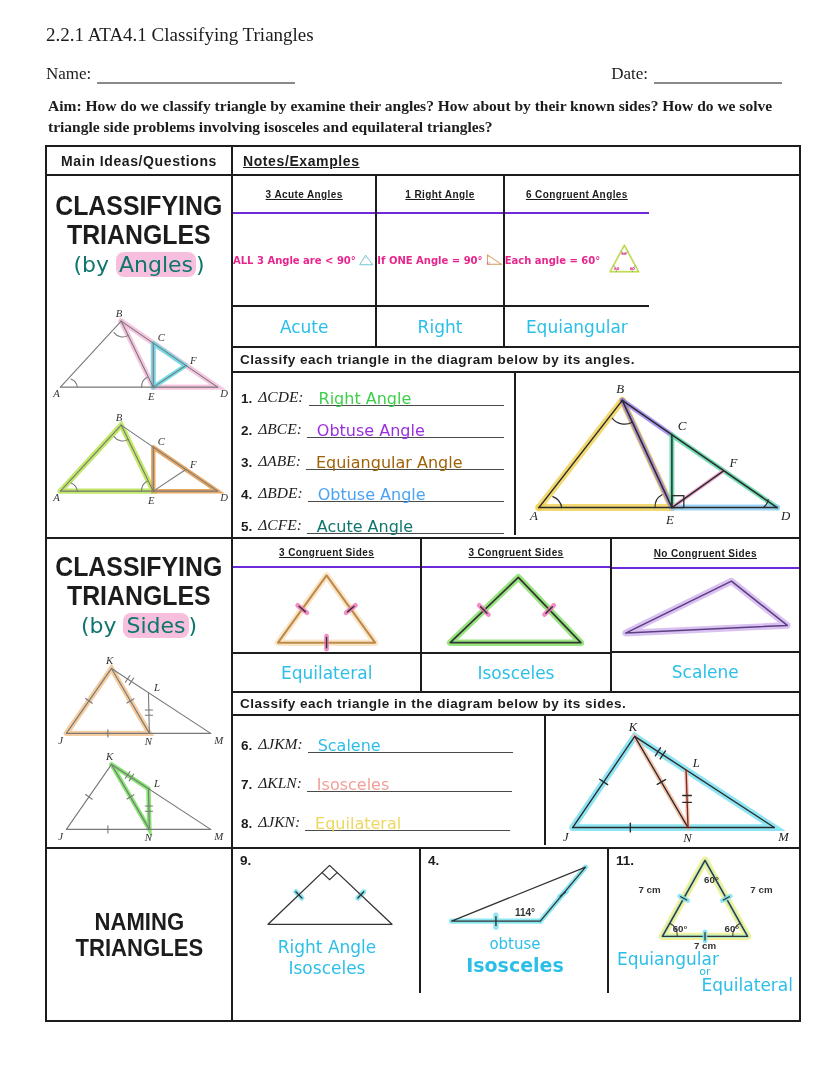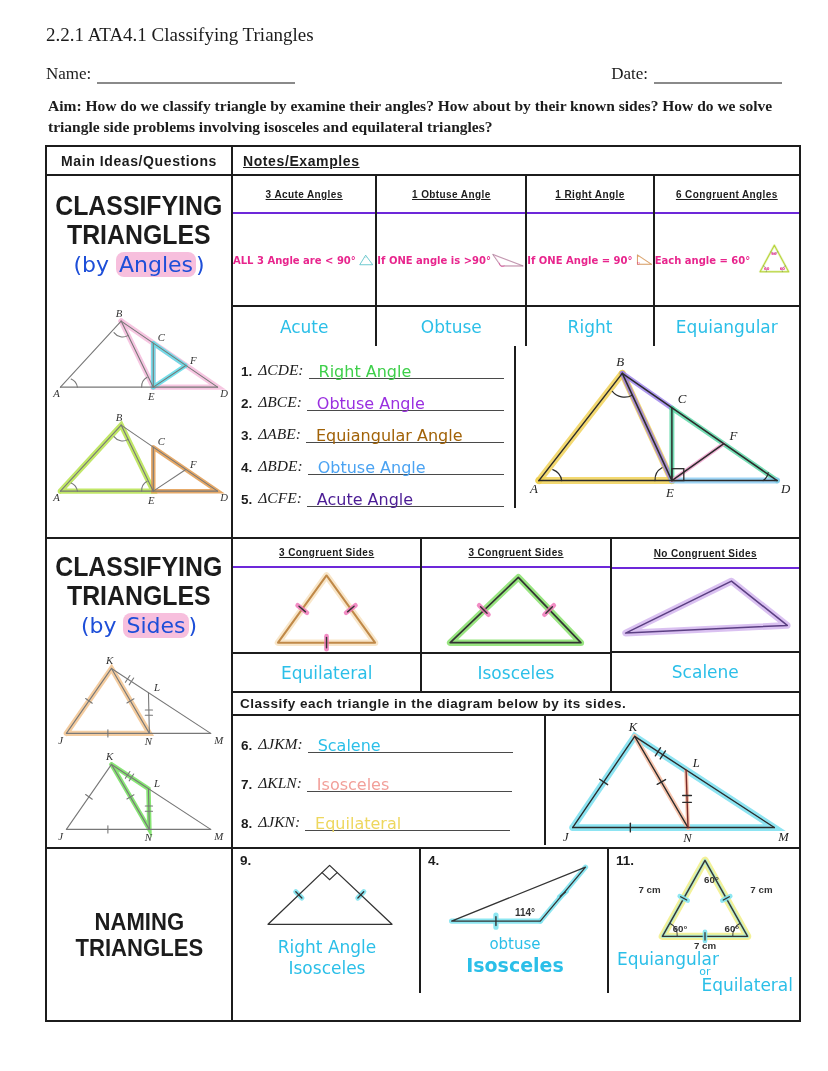--- a/index.html
+++ b/index.html
@@ -17,21 +17,21 @@
   .trow{display:flex;border-top:2px solid #1c1c1c;box-sizing:border-box;}
   .thead-row{display:flex;height:27px;}
   .cell-left{width:186px;border-right:2px solid #1c1c1c;box-sizing:border-box;flex-shrink:0;}
   .cell-right{flex:1;box-sizing:border-box;min-width:0;}
   .th{font-family:"Liberation Sans",sans-serif;font-weight:bold;font-size:14px;letter-spacing:.6px;display:flex;align-items:center;}
   .th.cell-left{justify-content:center;}
   .th.cell-right{padding-left:10px;text-decoration:underline;}
 
   .ideas-cell{display:flex;flex-direction:column;align-items:center;}
   .big-title{font-family:"Liberation Sans",sans-serif;font-weight:800;font-size:27px;letter-spacing:0;line-height:1.08;transform:scaleX(.92);text-align:center;}
-  .sub-title{font-family:"DejaVu Sans",sans-serif;font-size:22px;color:#1d4ed8;margin-top:2px;text-align:center;}
+  .sub-title{font-family:"DejaVu Sans",sans-serif;font-size:22px;color:#0f766e;margin-top:2px;text-align:center;}
   .hl-pink{background:#f7bfdd;border-radius:8px;padding:0 3px;}
 
   .subtable{display:flex;}
   .sub-col{flex:1;border-right:2px solid #1c1c1c;box-sizing:border-box;display:flex;flex-direction:column;min-width:0;}
   .sub-col:last-child{border-right:none;}
   .sub-h{font-family:"Liberation Sans",sans-serif;font-weight:bold;font-size:10px;letter-spacing:.4px;text-align:center;border-bottom:2px solid #6d28d9;display:flex;align-items:center;justify-content:center;line-height:1.1;text-decoration:underline;}
   .sub-draw{position:relative;display:flex;flex-direction:row;align-items:center;}
   .marker-note{font-family:"DejaVu Sans",sans-serif;font-weight:bold;font-size:10px;color:#e8258d;white-space:nowrap;margin-top:2px;}
   .sub-a{border-top:2px solid #1c1c1c;display:flex;align-items:center;justify-content:center;font-family:"DejaVu Sans",sans-serif;font-size:17px;}
 
@@ -147,34 +147,20 @@
             <svg width="136" height="88" viewBox="0 0 140 92">
               <g fill="none" stroke-linecap="round">
                 <polygon points="68,14 27,80 117,80" stroke="#83e3e8" stroke-width="7" opacity=".85" stroke-linejoin="round"></polygon>
                 <polygon points="68,14 27,80 117,80" stroke="#177f86" stroke-width="1.8" stroke-linejoin="round"></polygon>
                 <path d="M61 26 A9 9 0 0 0 76 26" stroke="#177f86" stroke-width="1.3"></path>
               </g>
             </svg>
           </div>
           <div class="sub-a" style="height: 39px; color: rgb(43, 191, 232);">Acute</div>
         </div>
-        <div class="sub-col" style="flex:0 0 26.5%">
-          <div class="sub-h" style="height:36px">1 Obtuse Angle</div>
-          <div class="sub-draw" style="flex:1">
-            <div class="marker-note">If ONE angle is &gt;90°</div>
-            <svg width="146" height="84" viewBox="0 0 150 88">
-              <g fill="none" stroke-linecap="round">
-                <polygon points="9,20 140,70 44,70" stroke="#f2c6dc" stroke-width="6" opacity=".8" stroke-linejoin="round"></polygon>
-                <polygon points="9,20 140,70 44,70" stroke="#5c3752" stroke-width="1.6" stroke-linejoin="round"></polygon>
-                <path d="M58 70 A14 14 0 0 1 36 58" stroke="#e8258d" stroke-width="2.2"></path>
-              </g>
-            </svg>
-          </div>
-          <div class="sub-a" style="height: 39px; color: rgb(43, 191, 232);">Obtuse</div>
-        </div>
         <div class="sub-col" style="flex:0 0 22.5%">
           <div class="sub-h" style="height:36px">1 Right Angle</div>
           <div class="sub-draw" style="flex:1">
             <div class="marker-note">If ONE Angle = 90°</div>
             <svg width="132" height="86" viewBox="0 0 140 92">
               <g fill="none" stroke-linecap="round">
                 <polygon points="31,12 31,76 128,76" stroke="#f5b877" stroke-width="7" opacity=".85" stroke-linejoin="round"></polygon>
                 <polygon points="31,12 31,76 128,76" stroke="#8a4b1d" stroke-width="2" stroke-linejoin="round"></polygon>
                 <rect x="31" y="64" width="12" height="12" stroke="#e8258d" stroke-width="2"></rect>
               </g>
@@ -198,20 +184,21 @@
               </g>
               <text class="pinknum" x="69" y="40" text-anchor="middle">60</text>
               <text class="pinknum" x="48" y="83" text-anchor="middle">60</text>
               <text class="pinknum" x="93" y="83" text-anchor="middle">60</text>
             </svg>
           </div>
           <div class="sub-a" style="height: 39px; color: rgb(43, 191, 232);">Equiangular</div>
         </div>
       </div>
 
+      <div class="prompt-bar" style="height:27px">Classify each triangle in the diagram below by its angles.</div>
 
       <div class="work-area" style="height:162px">
         <div class="probs" style="width:283px">
           <div class="prob-row">
             <span class="p-num">1.</span>
               <span class="p-name">ΔCDE:</span>
             <span class="p-line">
                 <span class="p-ans" style="color: rgb(62, 207, 74);">Right Angle</span>
               </span>
           </div>
@@ -233,21 +220,21 @@
             <span class="p-num">4.</span>
               <span class="p-name">ΔBDE:</span>
             <span class="p-line">
                 <span class="p-ans" style="color: rgb(75, 163, 242);">Obtuse Angle</span>
               </span>
           </div>
           <div class="prob-row">
             <span class="p-num">5.</span>
               <span class="p-name">ΔCFE:</span>
             <span class="p-line">
-                <span class="p-ans" style="color: #4c1d95;">Acute Angle</span>
+                <span class="p-ans" style="color: #0f766e;">Acute Angle</span>
               </span>
           </div>
         </div>
         <div class="diagram-cell">
           <svg width="266" height="152" viewBox="0 0 268 152">
             <g fill="none" stroke-linecap="round">
               <line x1="14" y1="130" x2="98" y2="22" stroke="#f0cf4e" stroke-width="7" opacity=".8"></line>
               <line x1="14" y1="130" x2="148" y2="130" stroke="#f0cf4e" stroke-width="7" opacity=".8"></line>
               <line x1="98" y1="22" x2="148" y2="130" stroke="#f0cf4e" stroke-width="7" opacity=".8"></line>
               <line x1="98" y1="22" x2="148" y2="130" stroke="#9377e8" stroke-width="5" opacity=".75"></line>

